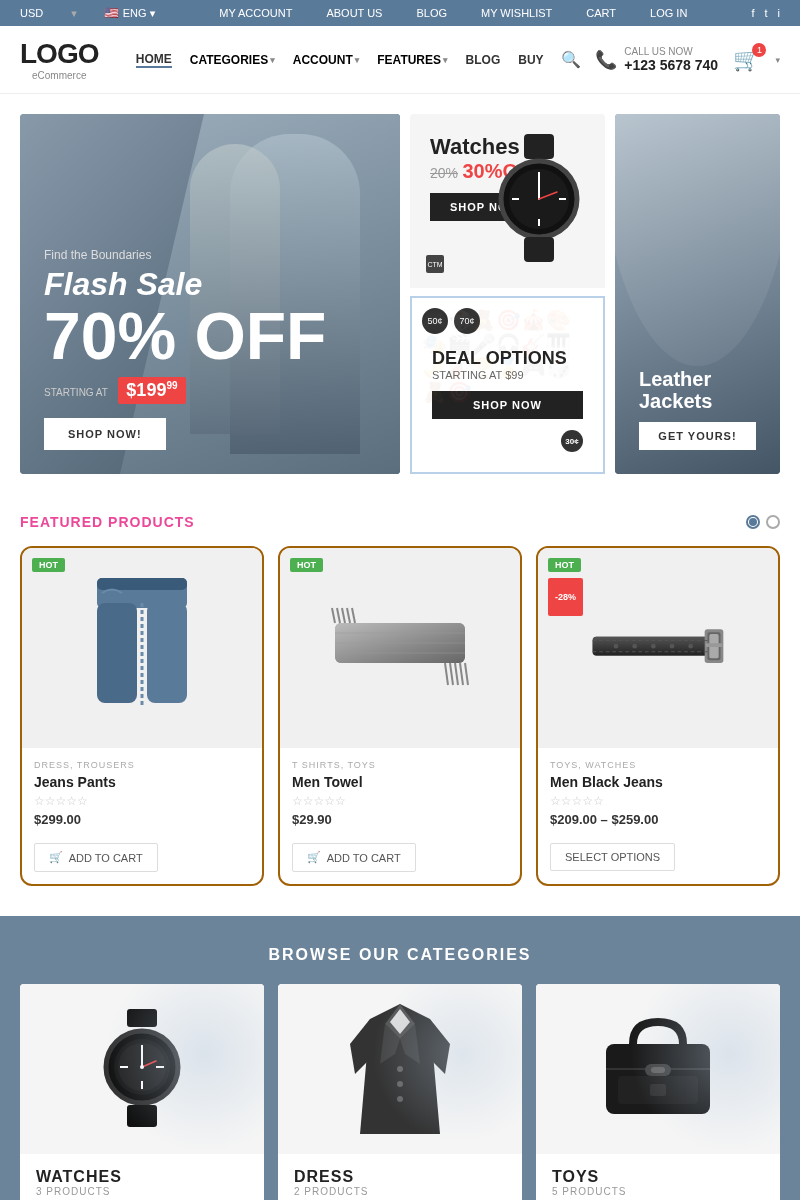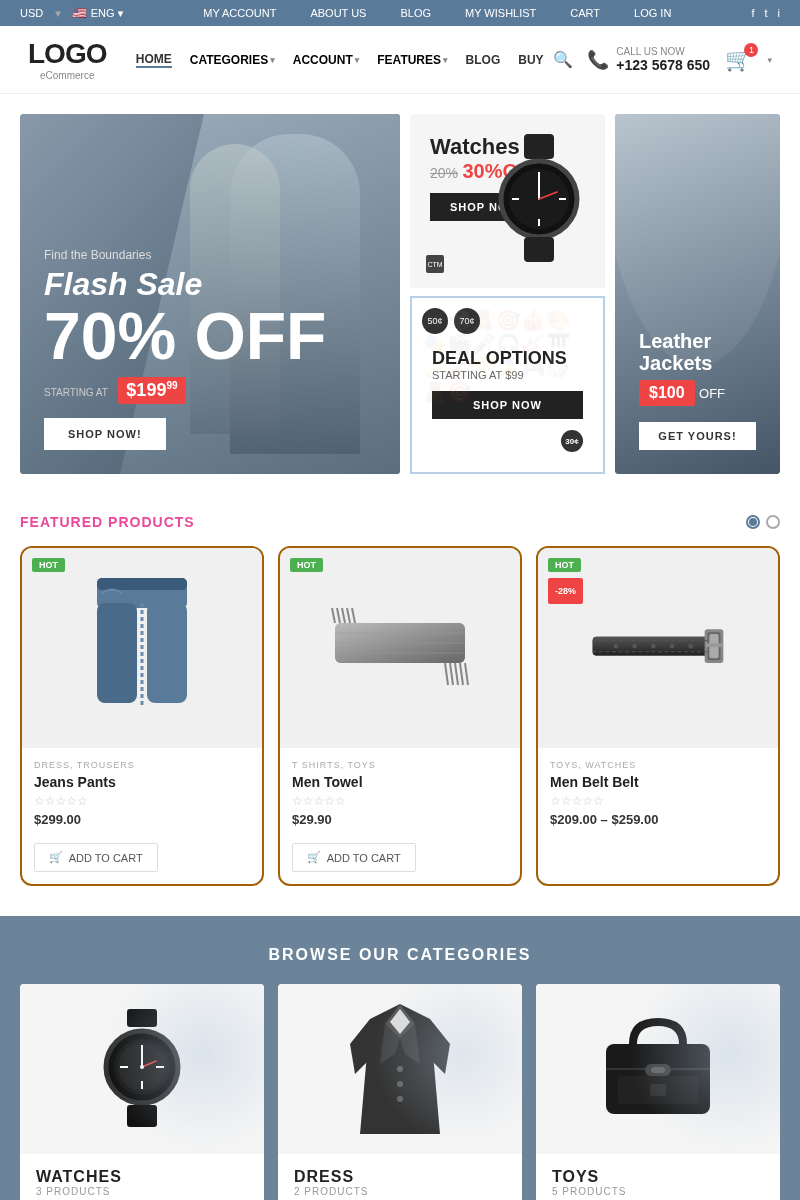--- a/index.html
+++ b/index.html
@@ -8,31 +8,31 @@
     
     .top-bar {
       background: #5a7a9a;
       color: #fff;
       font-size: 11px;
       padding: 6px 20px;
       display: flex;
       align-items: center;
       justify-content: space-between;
     }
-    .top-bar-left { display: flex; gap: 12px; align-items: center; }
+    .top-bar-left { display: flex; gap: 28px; align-items: center; }
     .top-bar-center { display: flex; gap: 34px; }
     .top-bar-right { display: flex; gap: 10px; align-items: center; }
     .top-bar a { color: #fff; text-decoration: none; font-size: 11px; }
     .flag { font-size: 12px; }
 
     
     .header {
       display: flex;
       align-items: center;
-      padding: 12px 28px;
+      padding: 12px 20px;
       border-bottom: 1px solid #eee;
       justify-content: space-between;
     }
     .logo { display: flex; flex-direction: column; margin-right: 20px; }
     .logo-text { font-size: 28px; font-weight: 900; color: #222; letter-spacing: -1px; }
     .logo-sub { font-size: 10px; color: #888; text-align: center; }
     .main-nav { display: flex; gap: 18px; align-items: center; font-size: 12px; font-weight: 600; }
     .main-nav a { color: #333; text-decoration: none; }
     .main-nav a.active { color: #333; border-bottom: 2px solid #5a7a9a; }
     .nav-dropdown { display: flex; align-items: center; gap: 2px; cursor: pointer; }
@@ -225,21 +225,21 @@
     .product-tag {
       position: absolute; top: 10px; left: 10px;
       background: #4caf50;
       color: #fff; font-size: 9px; font-weight: 700;
       padding: 2px 7px; border-radius: 2px;
     }
     .product-tag-sale {
       position: absolute; top: 30px; left: 10px;
       background: #e44;
       color: #fff; font-size: 9px; font-weight: 700;
-      padding: 8px 7px; border-radius: 2px;
+      padding: 14px 7px; border-radius: 2px;
     }
     .product-img-placeholder {
       width: 140px; height: 140px;
       display: flex; align-items: center; justify-content: center;
     }
 
     .product-info { padding: 12px; }
     .product-cats { font-size: 9px; color: #aaa; text-transform: uppercase; letter-spacing: 1px; }
     .product-name { font-size: 14px; font-weight: 700; color: #222; margin: 4px 0; }
     .product-stars { color: #ccc; font-size: 12px; margin: 4px 0; }
@@ -374,21 +374,21 @@
     </span>
     <a>BLOG</a>
     <a>BUY</a>
   </nav>
   <div class="header-right">
     <span class="search-icon-btn">🔍</span>
     <div class="phone-area">
       <span class="phone-icon">📞</span>
       <div>
         <div class="phone-text">CALL US NOW</div>
-        <div class="phone-number">+123 5678 650</div>
+        <div class="phone-number">+123 5678 740</div>
       </div>
     </div>
     <div style="position:relative; cursor:pointer">
       <span style="font-size:22px;">🛒</span>
       <span class="cart-badge">1</span>
     </div>
     <span class="chevron">▾</span>
   </div>
 </div>
 
@@ -467,24 +467,20 @@
       <div class="deal-badge-sm">30¢</div>
     </div>
   </div>
 
   <div class="hero-leather">
     <div class="leather-model-bg"></div>
 
     <div style="position:absolute;top:0;left:0;right:0;height:70%;background:linear-gradient(160deg,#bcc8d0 0%,#6a7a8a 100%);clip-path:ellipse(60% 100% at 50% 0%);opacity:0.8;"></div>
     <div class="leather-content">
       <h2>Leather Jackets</h2>
-      <div>
-        <span class="leather-price">$100</span>
-        <span class="leather-off">OFF</span>
-      </div>
       <button class="btn-white">GET YOURS!</button>
     </div>
   </div>
 </div>
 
 <div class="featured-section">
   <div class="section-header">
     <span class="section-title">FEATURED PRODUCTS</span>
     <div class="carousel-dots">
       <div class="dot active">
@@ -605,23 +601,26 @@
             <circle cx="90" cy="38" r="2.5" fill="#555"></circle>
             <circle cx="110" cy="38" r="2.5" fill="#555"></circle>
 
             <line x1="5" y1="32" x2="130" y2="32" stroke="#555" stroke-width="1" stroke-dasharray="4,3"></line>
             <line x1="5" y1="44" x2="130" y2="44" stroke="#555" stroke-width="1" stroke-dasharray="4,3"></line>
           </svg>
         </div>
       </div>
       <div class="product-info">
         <div class="product-cats">TOYS, WATCHES</div>
-        <div class="product-name">Men Belt Belt</div>
+        <div class="product-name">Men Black Jeans</div>
         <div class="product-stars">☆☆☆☆☆</div>
         <div class="product-price">$209.00 – $259.00</div>
+      </div>
+      <div class="product-actions">
+        <button class="select-options-btn">SELECT OPTIONS</button>
       </div>
     </div>
   </div>
 </div>
 
 <div class="categories-section">
   <div class="categories-title">BROWSE OUR CATEGORIES</div>
   <div class="categories-grid">
 
     <div class="category-card">

